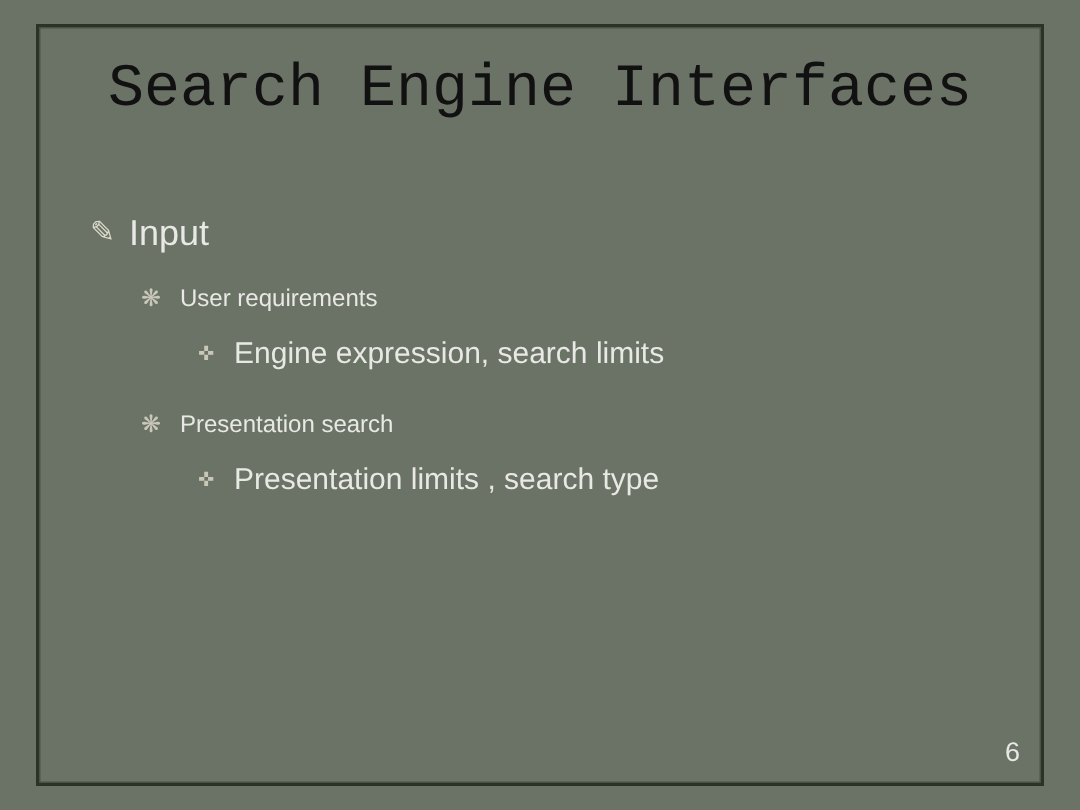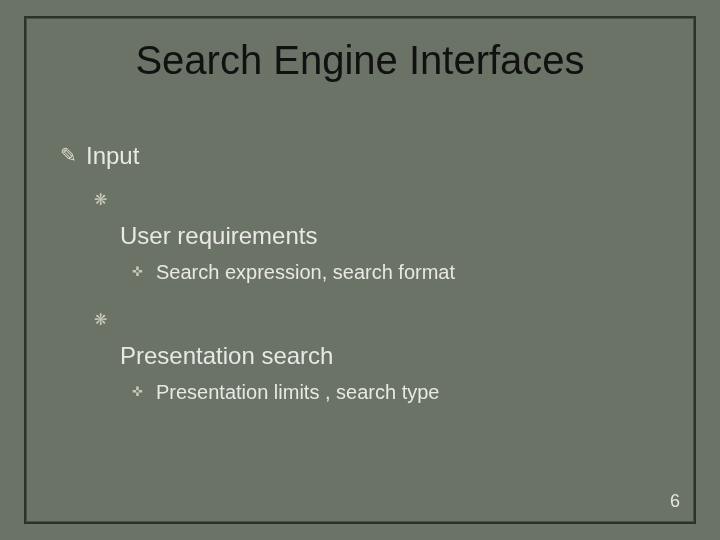--- a/index.html
+++ b/index.html
@@ -20,21 +20,21 @@
   }
   .title {
     position: absolute;
     top: 38px;
     left: 0;
     right: 0;
     text-align: center;
     color: #111;
     font-size: 40px;
     font-weight: 400;
-    font-family: Liberation Sans, sans-serif;
+    font-family: Liberation Mono, monospace;
   }
   .content {
     position: absolute;
     top: 140px;
     left: 60px;
     right: 40px;
     color: #e8e8e4;
   }
   .lvl1 {
     display: flex;
@@ -60,23 +60,22 @@
     margin-top: 4px;
   }
   .lvl2 .bullet {
     width: 26px;
     flex: 0 0 26px;
     font-size: 16px;
     line-height: 28px;
     color: #c8c8b8;
   }
   .lvl2 .text {
-    font-size: 24px;
+    font-size: 16px;
     line-height: 28px;
-    margin-top: 36px;
   }
   .lvl3 {
     display: flex;
     align-items: flex-start;
     margin-left: 72px;
     margin-bottom: 22px;
     margin-top: 2px;
   }
   .lvl3 .bullet {
     width: 24px;
@@ -111,21 +110,21 @@
     <span class="text">Input</span>
   </div>
 
   <div class="lvl2">
     <span class="bullet">❋</span>
     <span class="text">User requirements</span>
   </div>
 
   <div class="lvl3">
     <span class="bullet">✜</span>
-    <span class="text">Search expression, search format</span>
+    <span class="text">Engine expression, search limits</span>
   </div>
 
   <div class="lvl2">
     <span class="bullet">❋</span>
     <span class="text">Presentation search</span>
   </div>
 
   <div class="lvl3">
     <span class="bullet">✜</span>
     <span class="text">Presentation limits , search type</span>

